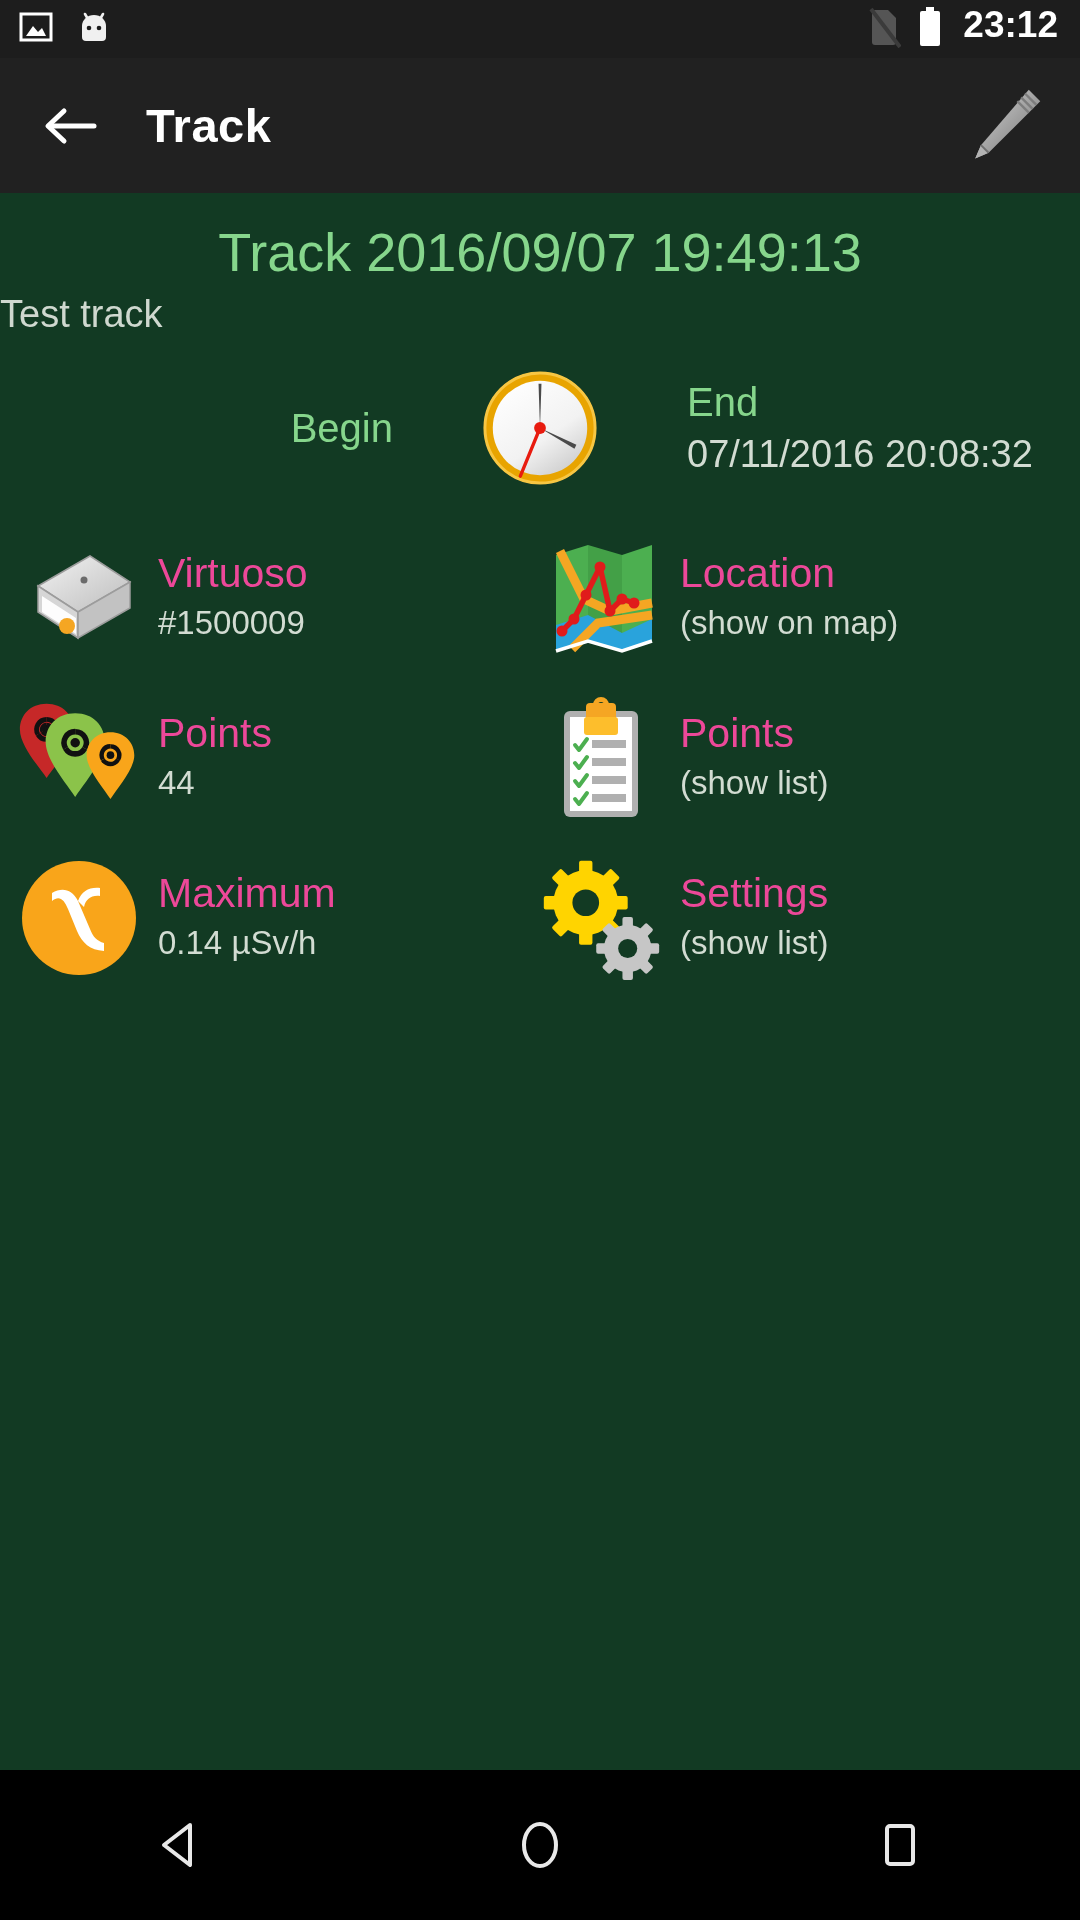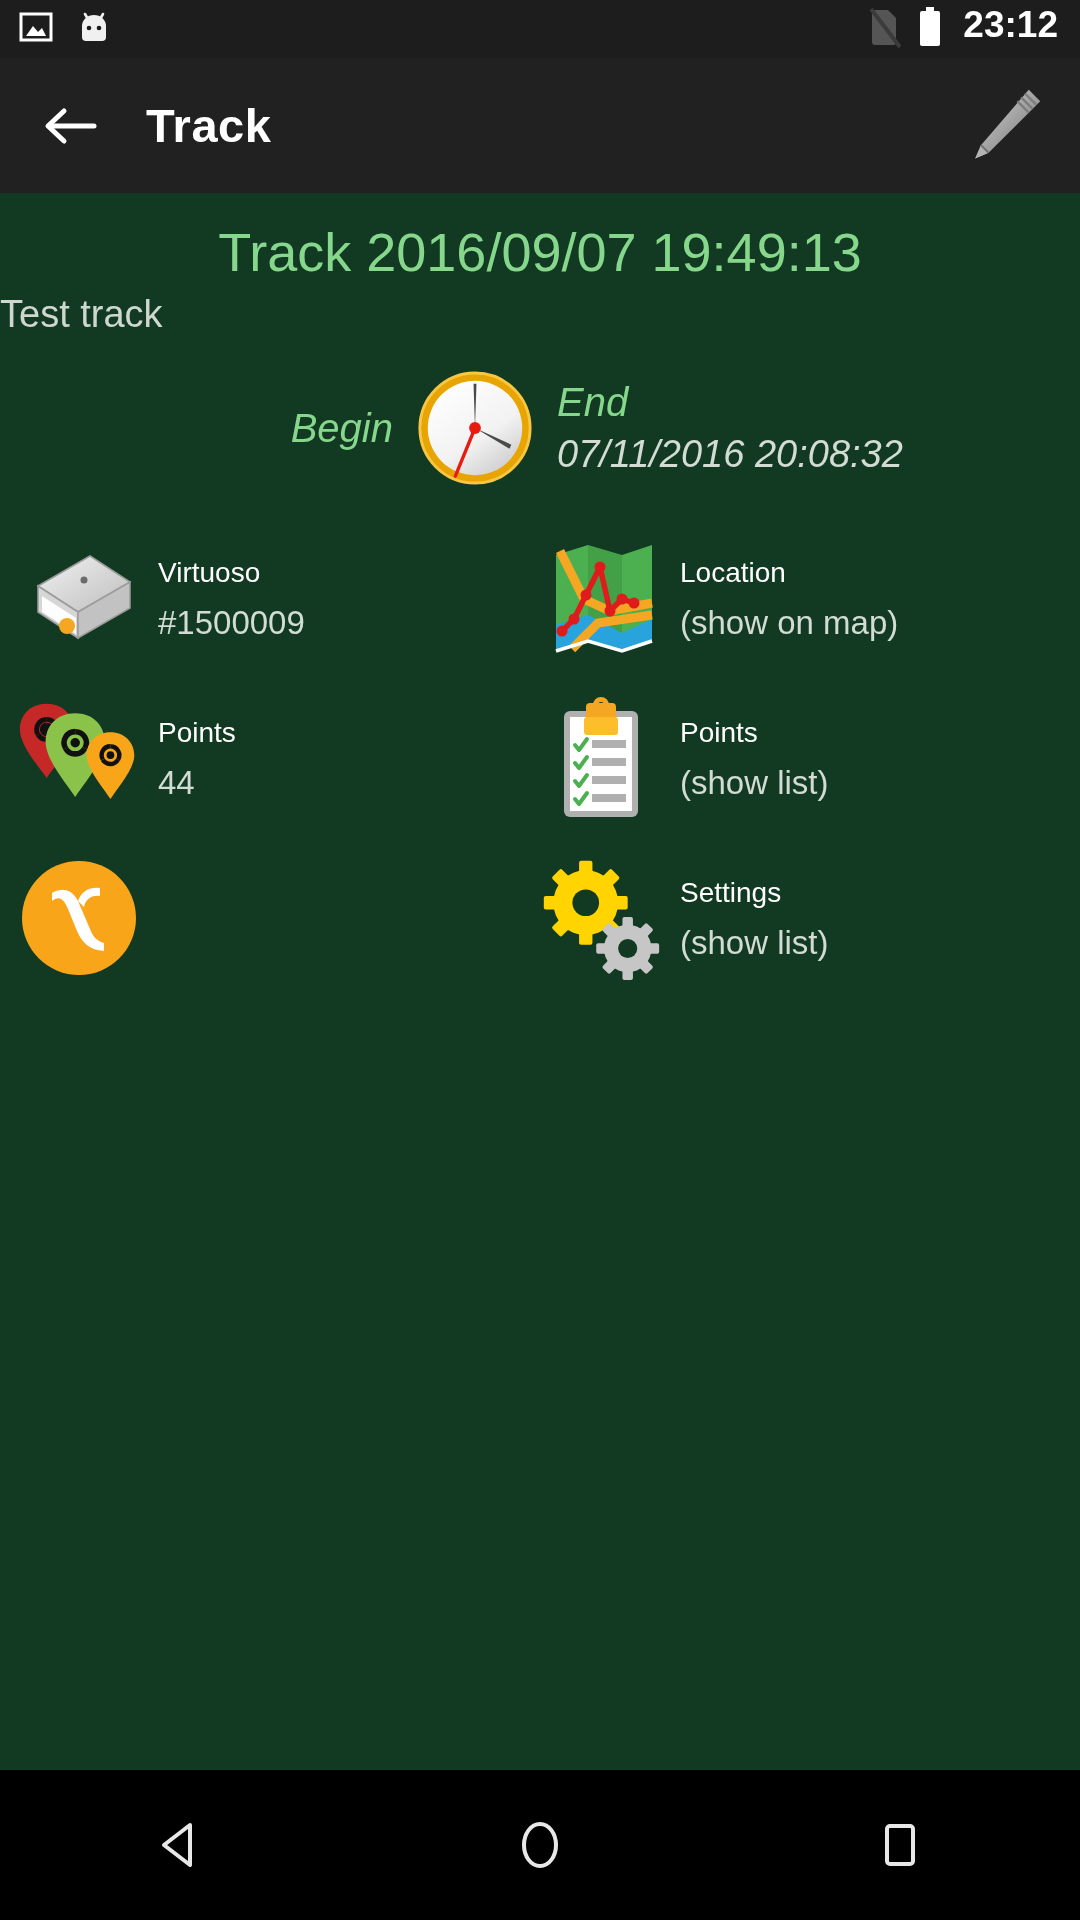--- a/index.html
+++ b/index.html
@@ -65,23 +65,22 @@
     color:#cfd8cf;
     font-size:38px;
     line-height:50px;
     padding-top:8px;
   }
 
   
   .beginend {
     display:flex;
     align-items:center;
-    justify-content:flex-start;
+    justify-content:space-between;
     margin-top:28px;
-    font-style:italic;
   }
   .be-col { width:415px; }
   .be-col.left { text-align:right; padding-right:22px; }
   .be-col.right { text-align:left; padding-left:22px; }
   .be-label { color:#86d68c; font-size:40px; line-height:52px; }
   .be-value { color:#d2dcd2; font-size:38px; line-height:52px; white-space:nowrap; }
   .clock-wrap { width:120px; display:flex; justify-content:center; }
 
   
   .grid {
@@ -95,21 +94,21 @@
     padding-left:18px;
     min-height:138px;
   }
   .cell.col2 { padding-left:0px; }
   .cell-icon {
     width:122px; height:122px;
     flex:0 0 122px;
     display:flex; align-items:center; justify-content:center;
   }
   .cell-text { padding-left:18px; }
-  .cell-label { color:#ffffff; font-size:28px; line-height:50px; white-space:nowrap; }
+  .cell-label { color:#ec4899; font-size:41px; line-height:50px; white-space:nowrap; }
   .cell-value { color:#d2dcd2; font-size:33px; line-height:50px; white-space:nowrap; }
 
   
   .navbar {
     height:150px; flex:0 0 150px;
     background:#000000;
     display:flex; align-items:center; justify-content:space-around;
   }
   .nav-btn { width:150px; height:150px; display:flex; align-items:center; justify-content:center; }
 </style>
@@ -351,20 +350,24 @@
 
       <div class="cell">
         <div class="cell-icon">
           <svg width="122" height="122" viewBox="0 0 122 122">
             <circle cx="61" cy="61" r="57" fill="#f9a51a"></circle>
 
             <path d="M34 36 C44 30 54 32 60 44 L72 72 C75 80 79 84 86 86 L86 94 C72 93 64 86 59 74 L50 52 C46 42 41 38 34 44 Z" fill="#ffffff"></path>
             <path d="M60 44 C64 34 71 30 82 31 L82 39 C73 38 68 42 66 50 Z" fill="#ffffff"></path>
           </svg>
         </div>
+        <div class="cell-text">
+          <div class="cell-label">Maximum</div>
+          <div class="cell-value">0.14 µSv/h</div>
+        </div>
       </div>
 
       <div class="cell col2">
         <div class="cell-icon">
           <svg width="128" height="128" viewBox="0 0 128 128">
 
             <g transform="translate(48,48)">
               <g fill="#ffd400">
                 <rect x="-7" y="-44" width="14" height="16" rx="2"></rect>
                 <rect x="-7" y="-44" width="14" height="16" rx="2" transform="rotate(45)"></rect>

